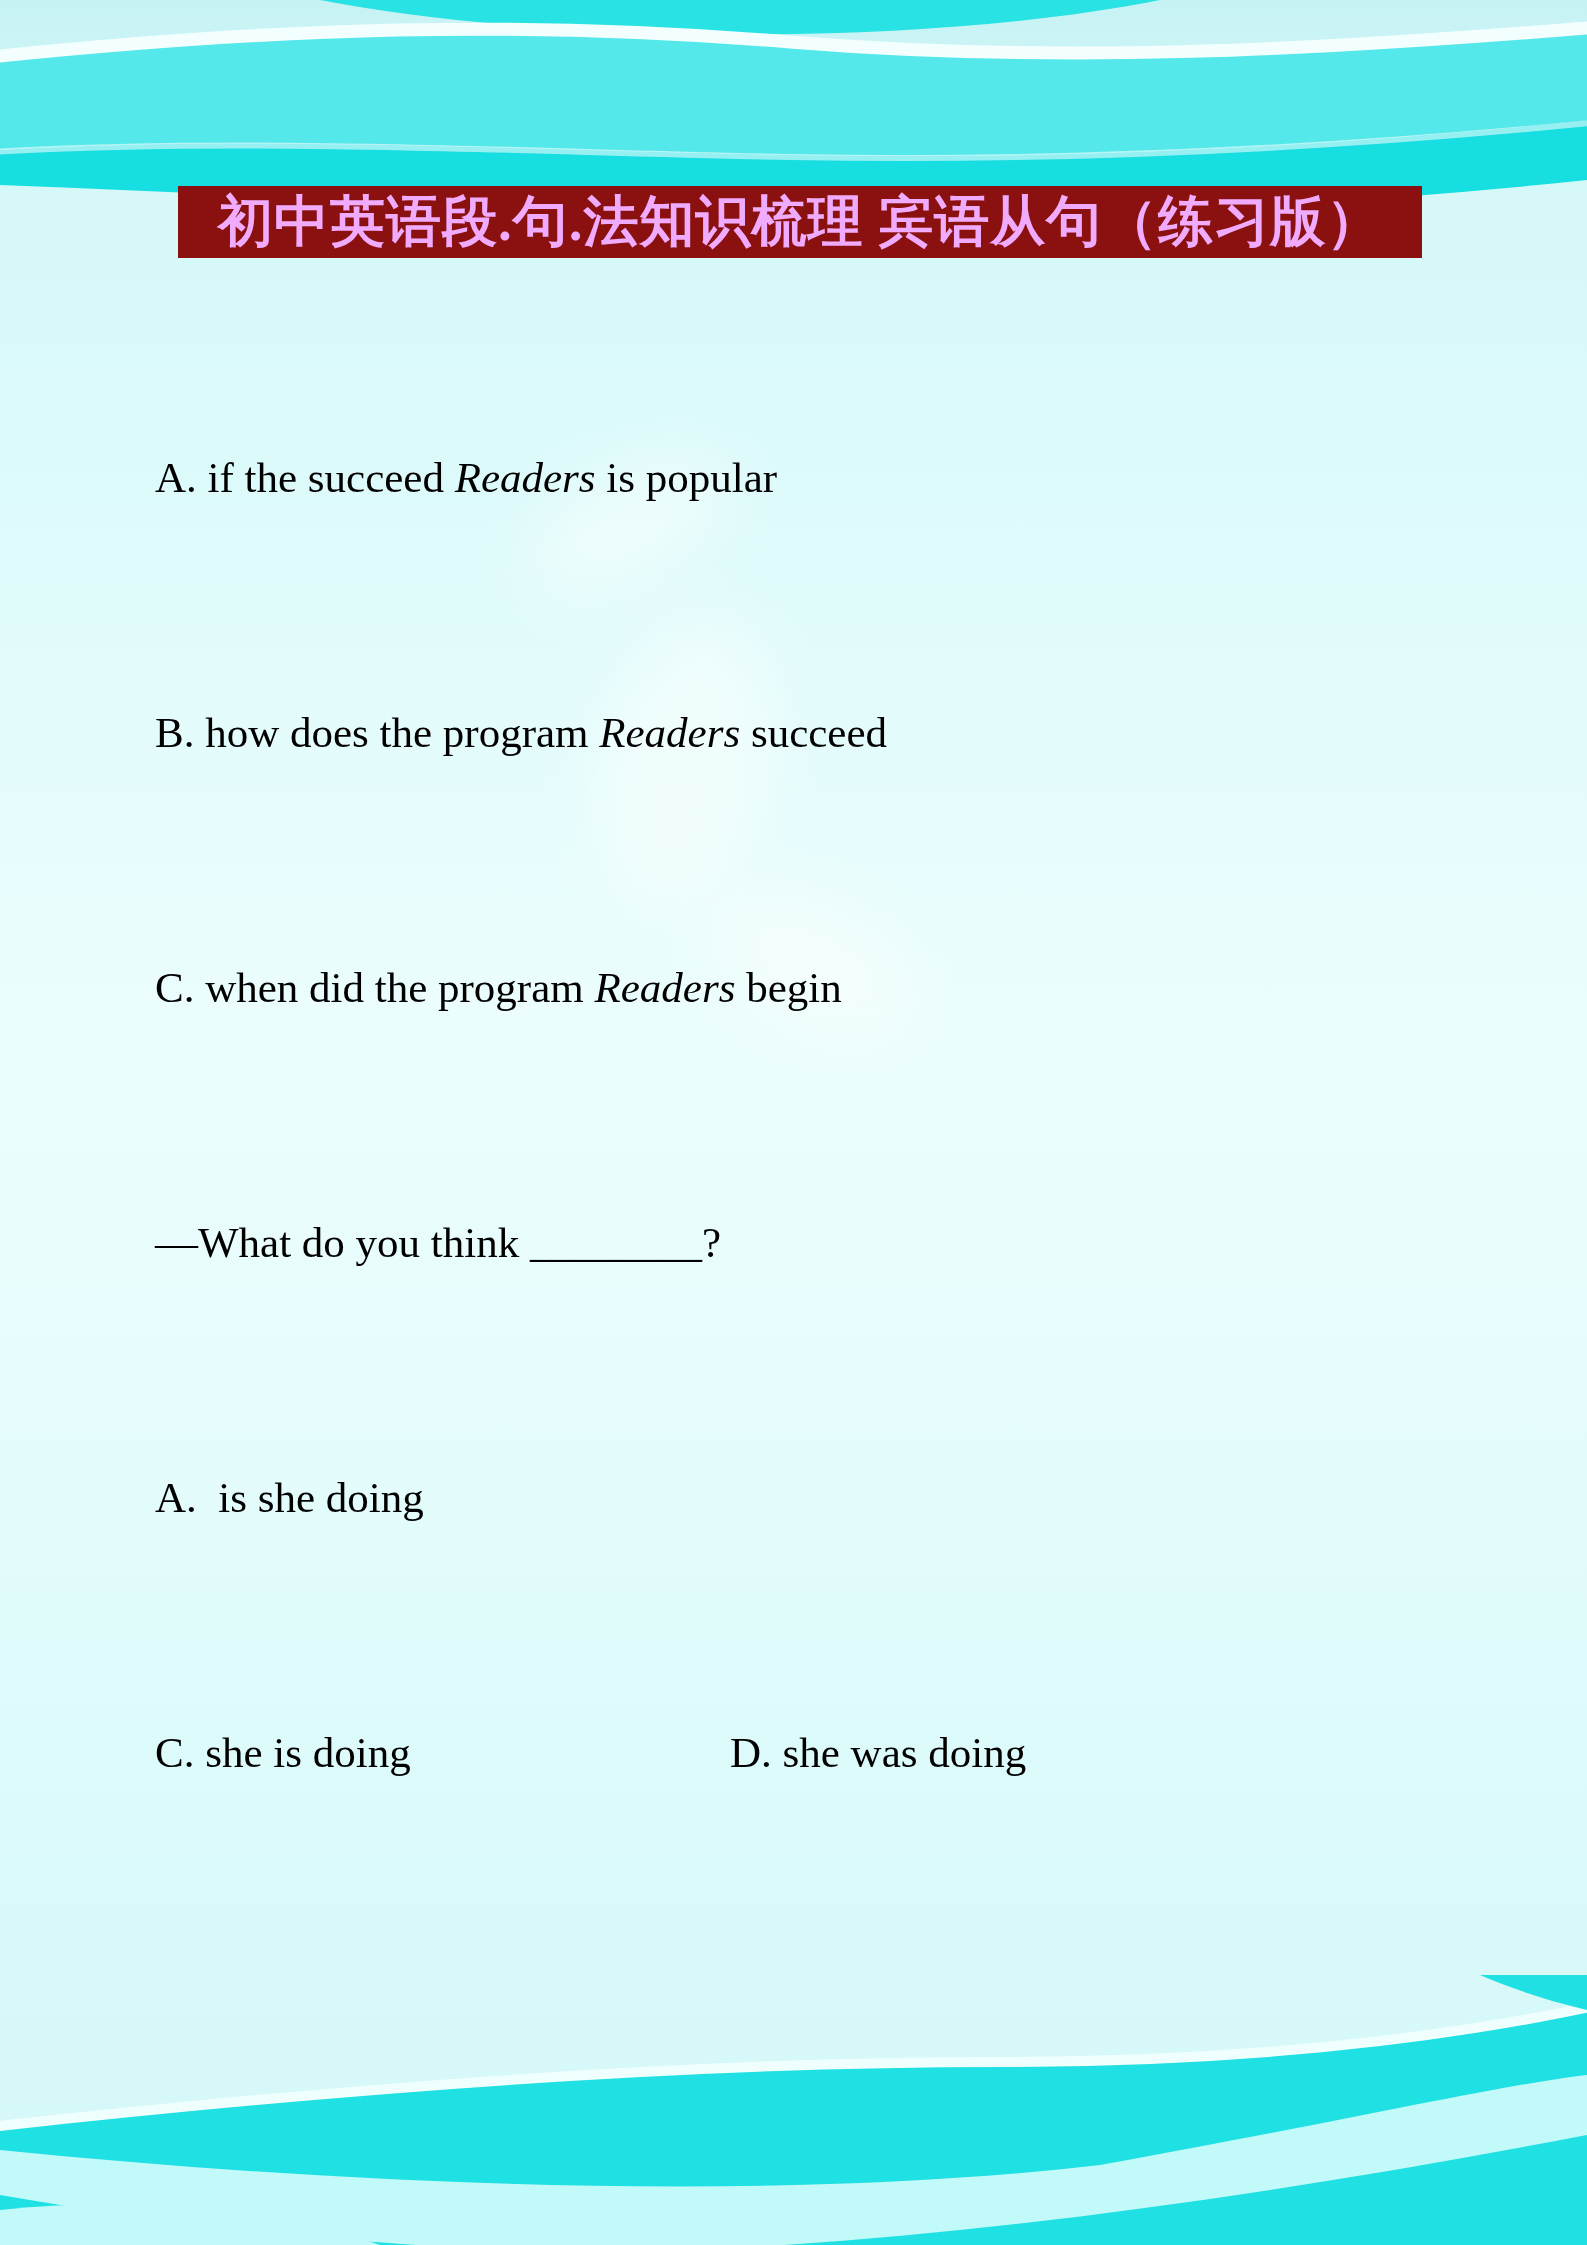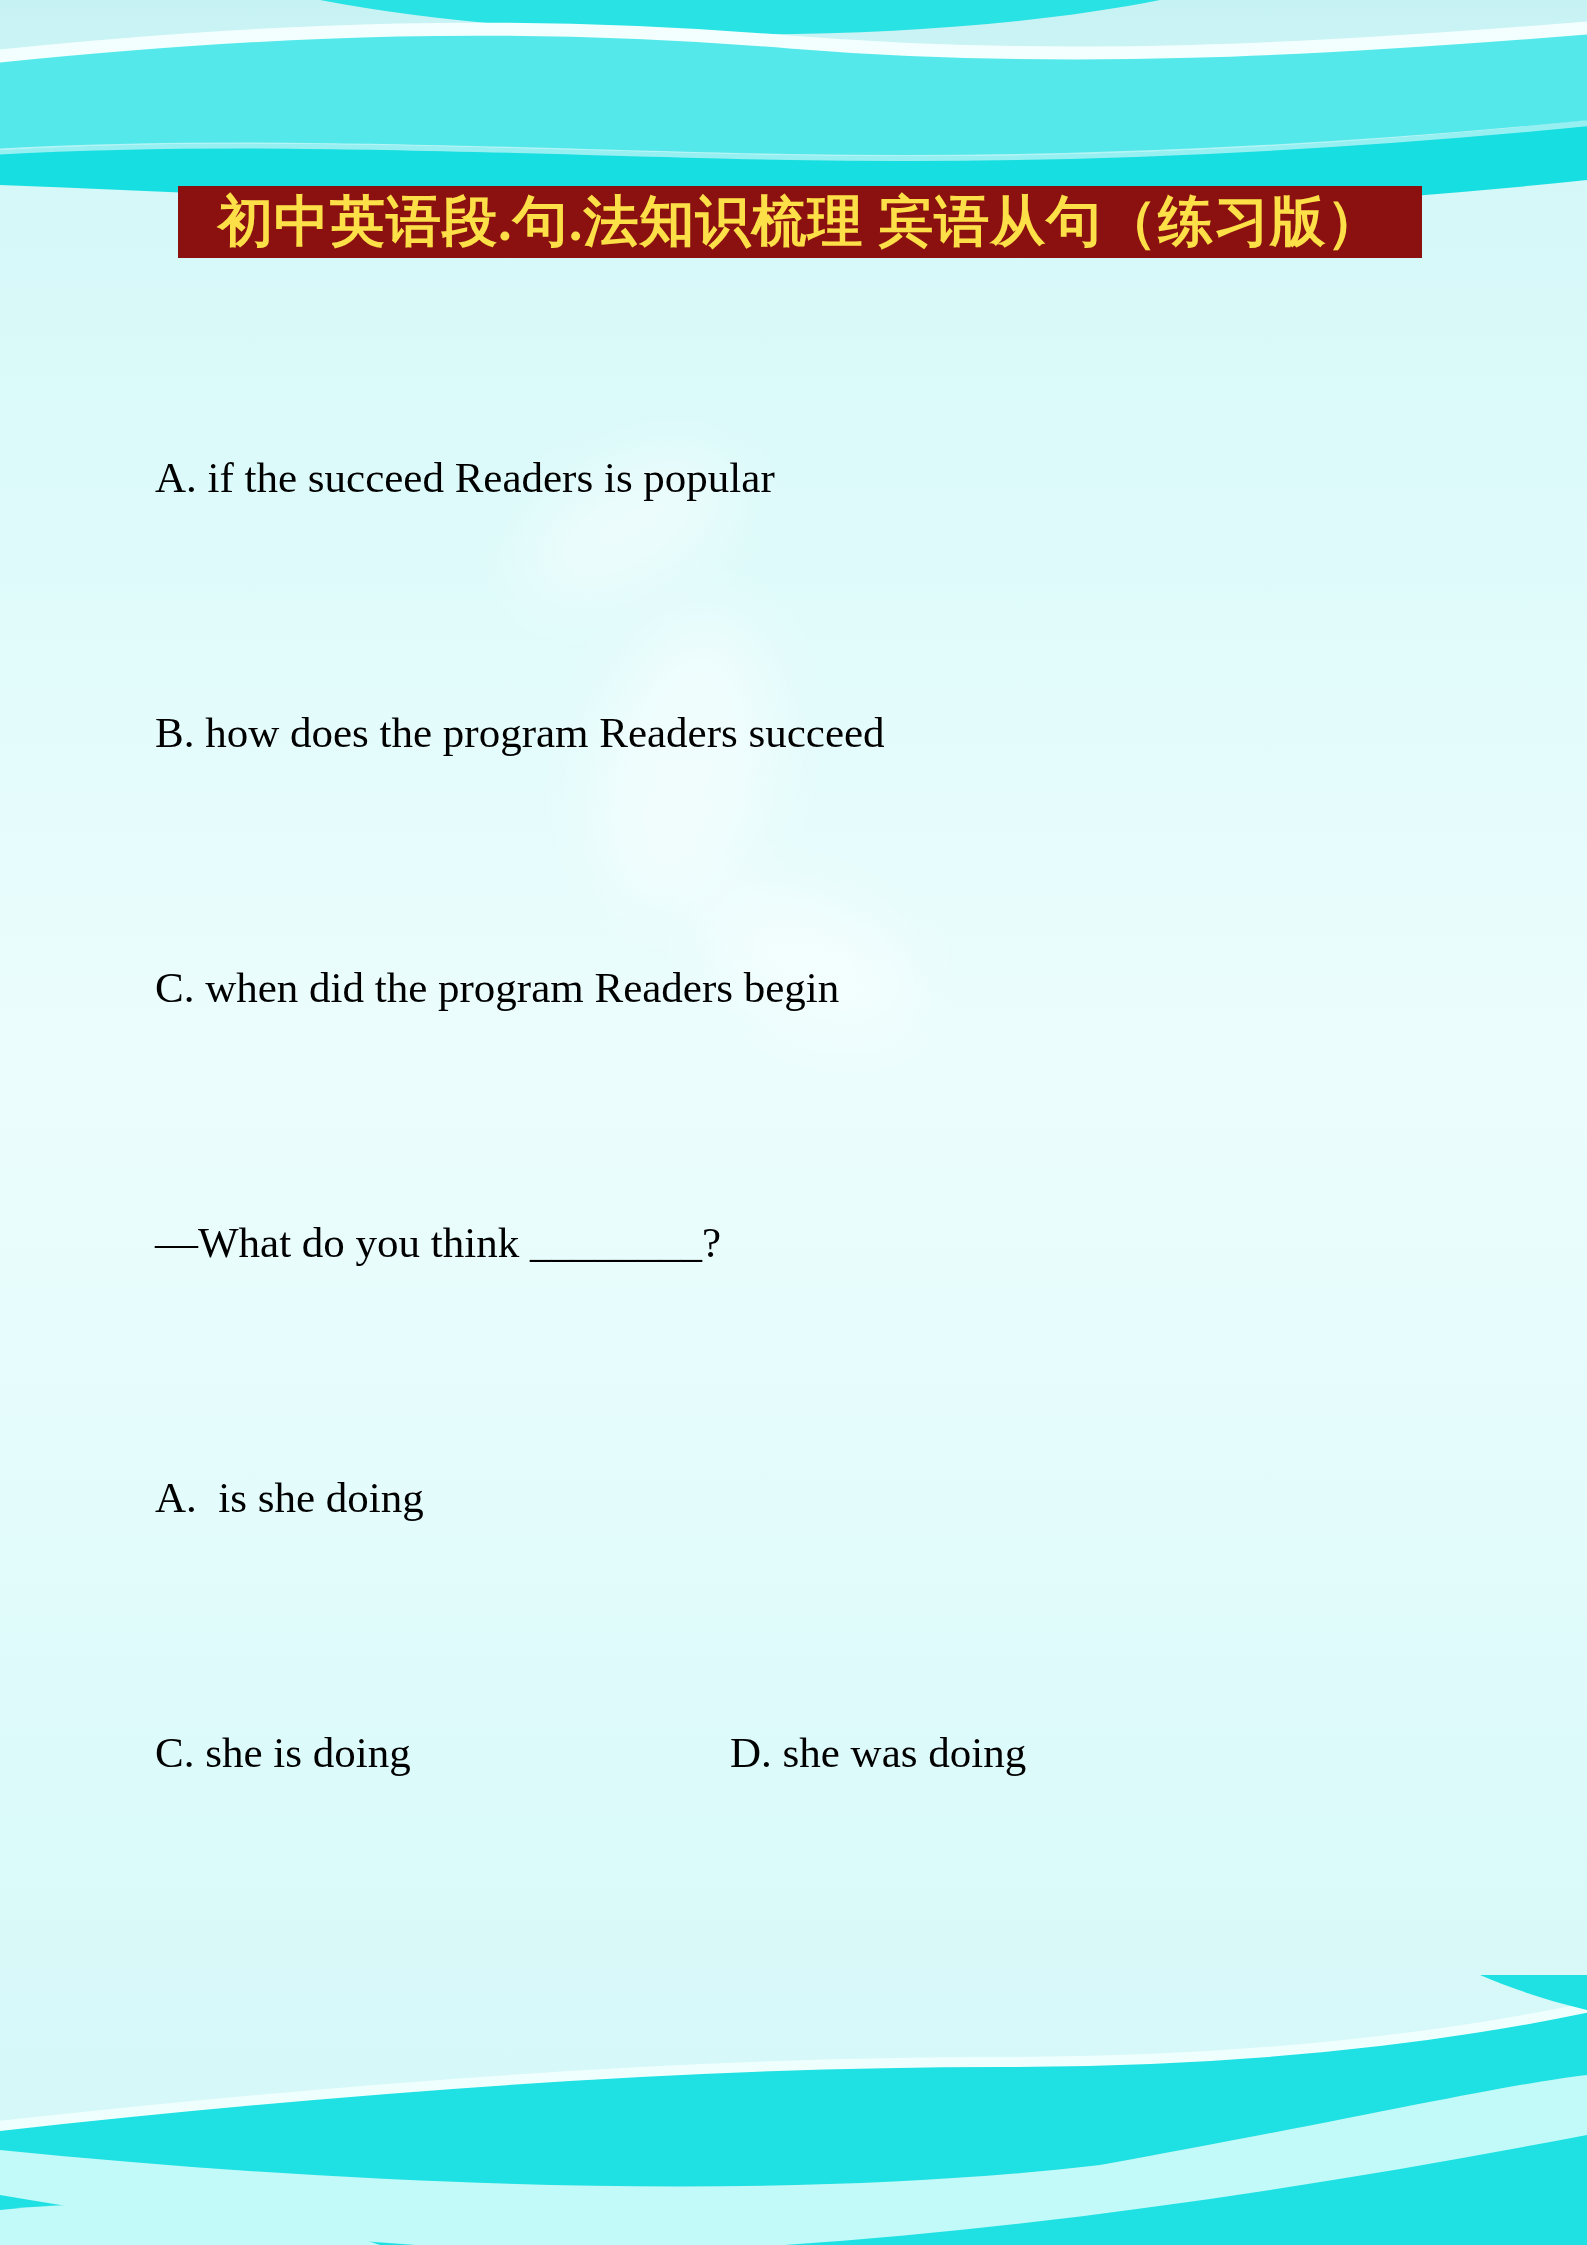--- a/index.html
+++ b/index.html
@@ -11,31 +11,31 @@
   .deco{position:absolute;left:0;width:1587px;pointer-events:none;}
   #deco-top{top:0;height:290px;z-index:1;}
   #deco-bottom{top:1975px;height:270px;z-index:1;}
   .wm{position:absolute;background:rgba(255,255,255,0.45);border-radius:50%;
       filter:blur(30px);z-index:2;}
   #wm1{left:520px;top:470px;width:220px;height:110px;transform:rotate(-28deg);}
   #wm2{left:600px;top:610px;width:170px;height:300px;transform:rotate(12deg);}
   #wm3{left:700px;top:900px;width:220px;height:120px;transform:rotate(24deg);}
   .title-bar{
     position:absolute;left:178px;top:186px;width:1244px;height:72px;
-    background:#8b1111;color:#fde047;z-index:3;
+    background:#8b1111;color:#f0abfc;z-index:3;
     display:flex;align-items:center;justify-content:center;
     font-size:55px;font-weight:bold;letter-spacing:1px;white-space:nowrap;
   }
   .text-block{
     position:absolute;left:155px;top:265px;z-index:4;color:#000000;
     font-size:43px;line-height:85px;white-space:pre;
   }
   .l{position:relative;height:85px;}
   .col{position:absolute;top:0;text-align:right;}
-  .it{text-align:right;}
+  .it{font-style:italic;text-align:right;}
 </style>
 </head>
 <body>
 
 <svg id="deco-top" class="deco" viewBox="0 0 1587 290" aria-hidden="true">
   <path fill="#54e8ea" d="M0,55 C280,25 520,18 790,40 C1060,62 1320,48 1587,25 L1587,120 C1320,148 1060,160 790,155 C520,150 260,135 0,150 Z"></path>
   <path fill="#17dee0" d="M0,150 C260,135 520,150 790,155 C1060,160 1320,148 1587,120 L1587,180 C1320,208 1060,220 790,215 C520,210 260,195 0,185 Z"></path>
   <path fill="#29e2e4" d="M320,0 C560,46 930,46 1160,0 Z"></path>
   <path fill="none" stroke="#f2fffe" stroke-width="13" d="M-10,57 C280,27 520,20 790,42 C1060,64 1320,50 1600,27"></path>
   <path fill="none" stroke="rgba(255,255,255,0.55)" stroke-width="6" d="M-10,152 C260,137 520,152 790,157 C1060,162 1320,150 1600,122"></path>

